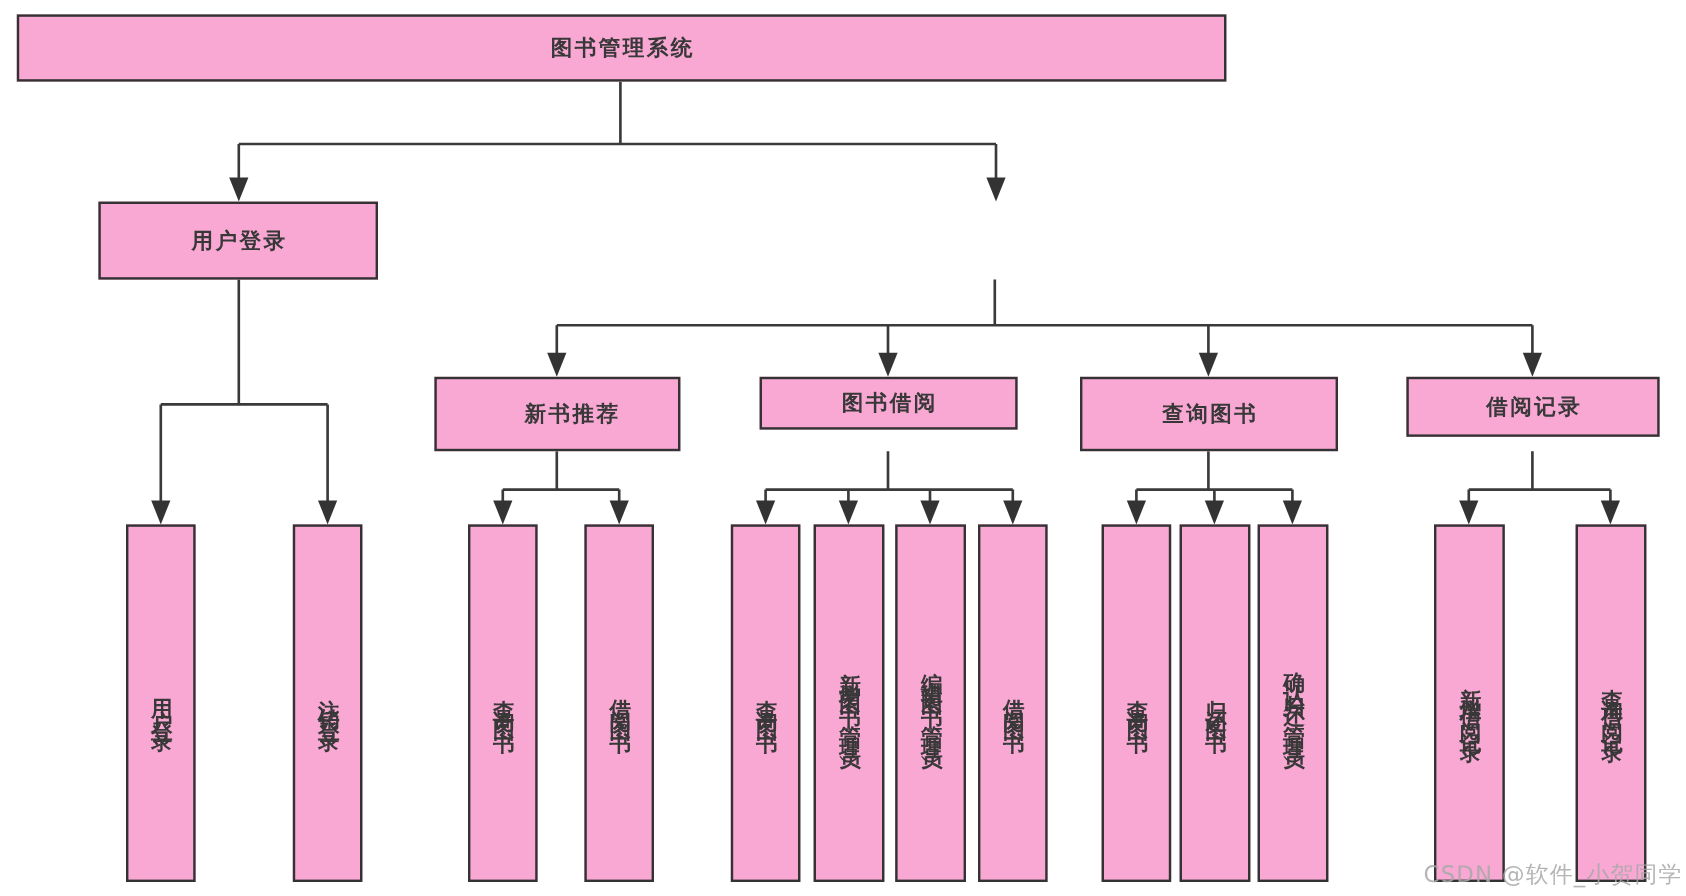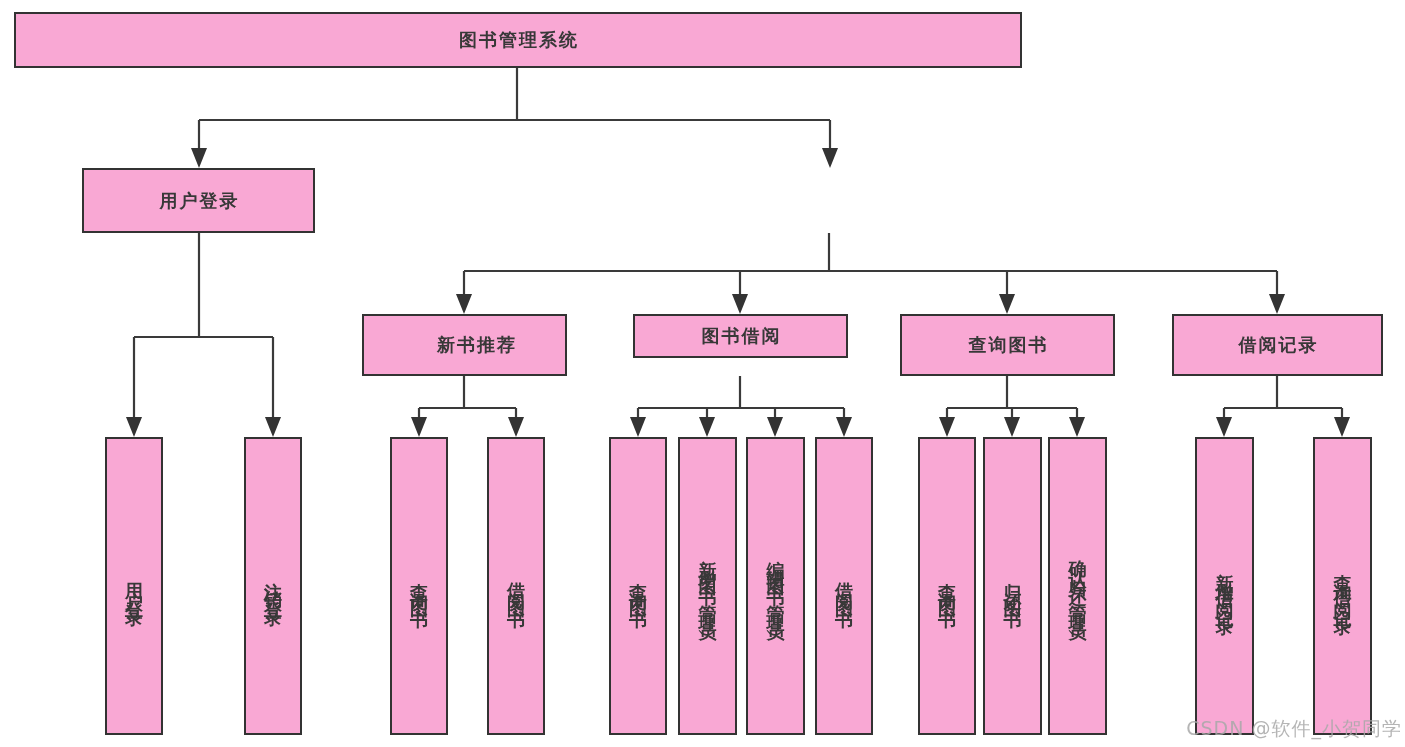--- a/index.html
+++ b/index.html
@@ -97,21 +97,21 @@
     </g>
   </svg>
 
   <div class="node" style="left:14px; top:12px; width:1008px; height:56px;">图书管理系统</div>
 
   <div class="node" style="left:82px; top:168px; width:233px; height:65px;">用户登录</div>
 
   <div class="node" style="left:362px; top:314px; width:205px; height:62px;padding-left:23px;">新书推荐</div>
   <div class="node" style="left:633px; top:314px; width:215px; height:44px;">图书借阅</div>
   <div class="node" style="left:900px; top:314px; width:215px; height:62px;">查询图书</div>
-  <div class="node" style="left:1172px; top:314px; width:211px; height:62px;">借阅记录</div>
+  <div class="node" style="left:1172px; top:314px; width:211px; height:50px;">借阅记录</div>
 
   <div class="node leaf" style="left:105px; top:437px; width:58px; height:298px;">用户登录</div>
   <div class="node leaf" style="left:244px; top:437px; width:58px; height:298px;">注销登录</div>
 
   <div class="node leaf" style="left:390px; top:437px; width:58px; height:298px;">查询图书</div>
   <div class="node leaf" style="left:487px; top:437px; width:58px; height:298px;">借阅图书</div>
 
   <div class="node leaf" style="left:609px; top:437px; width:58px; height:298px;">查询图书</div>
   <div class="node leaf" style="left:678px; top:437px; width:59px; height:298px;">新增图书（管理员）</div>
   <div class="node leaf" style="left:746px; top:437px; width:59px; height:298px;">编辑图书（管理员）</div>

